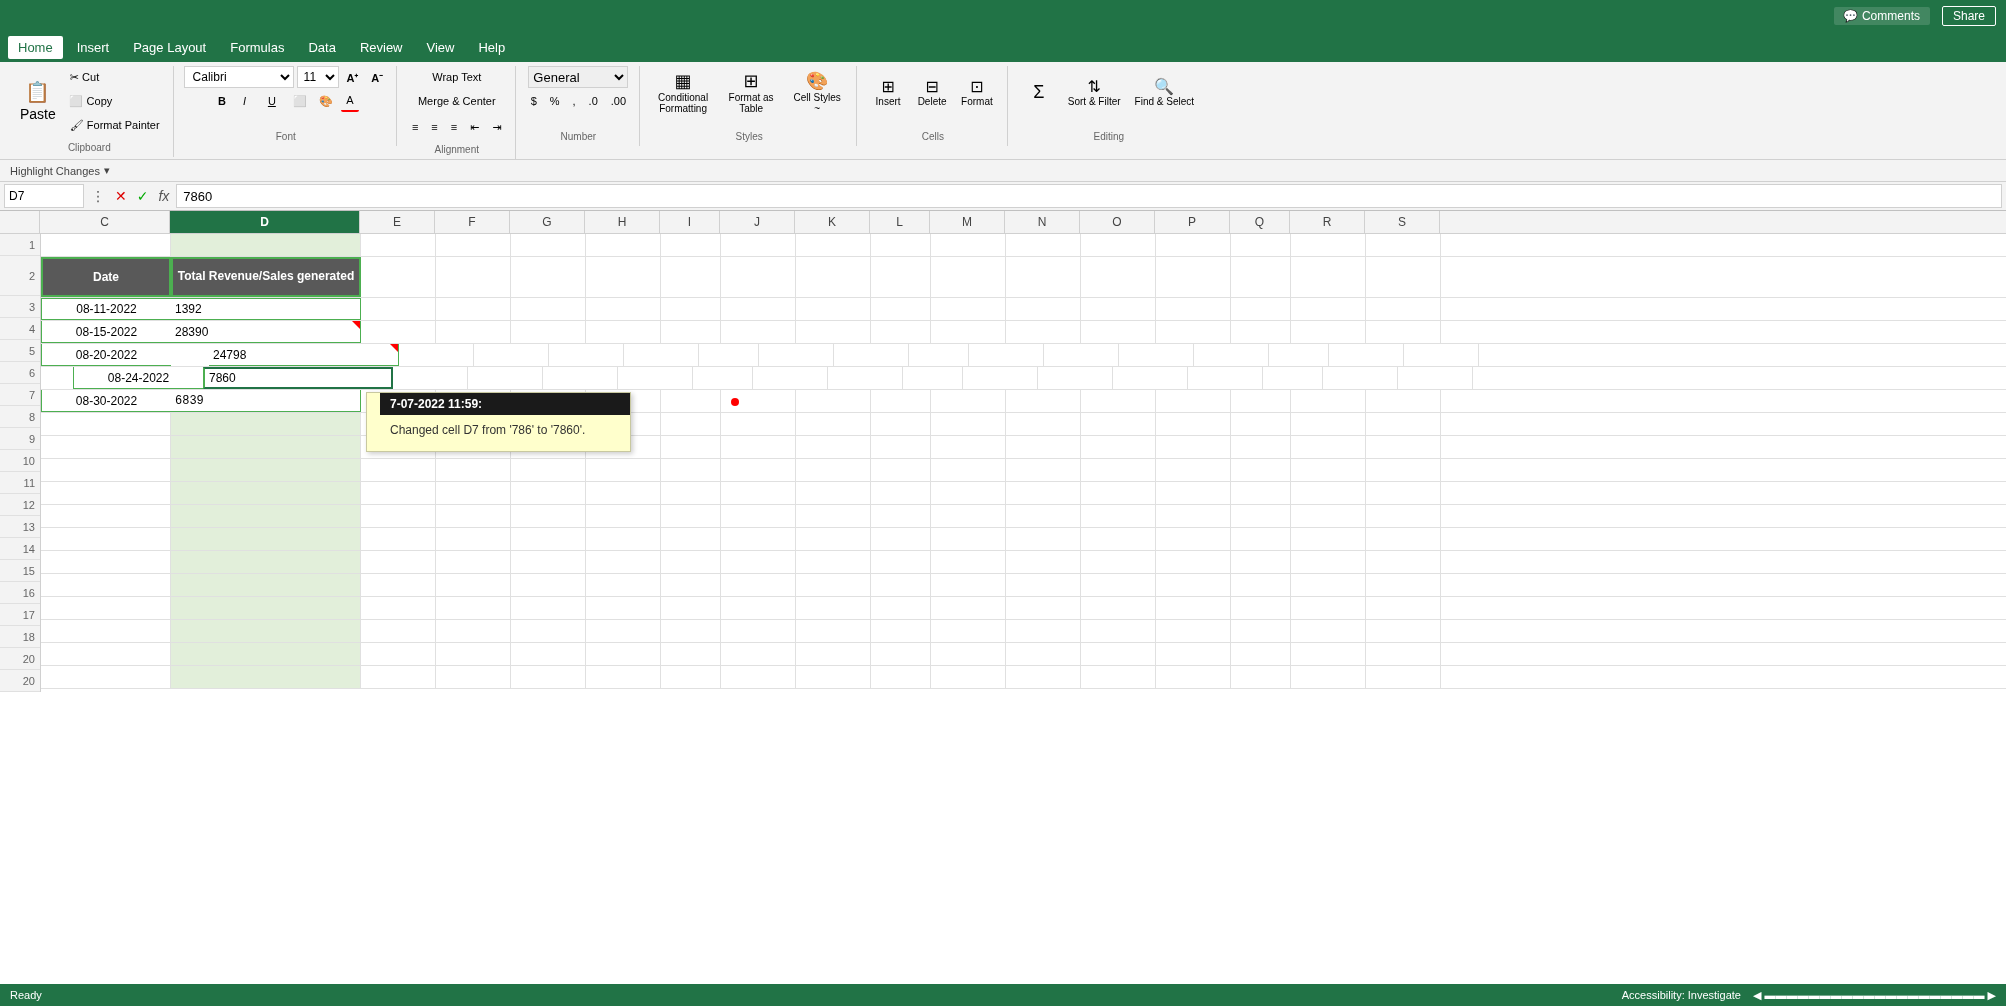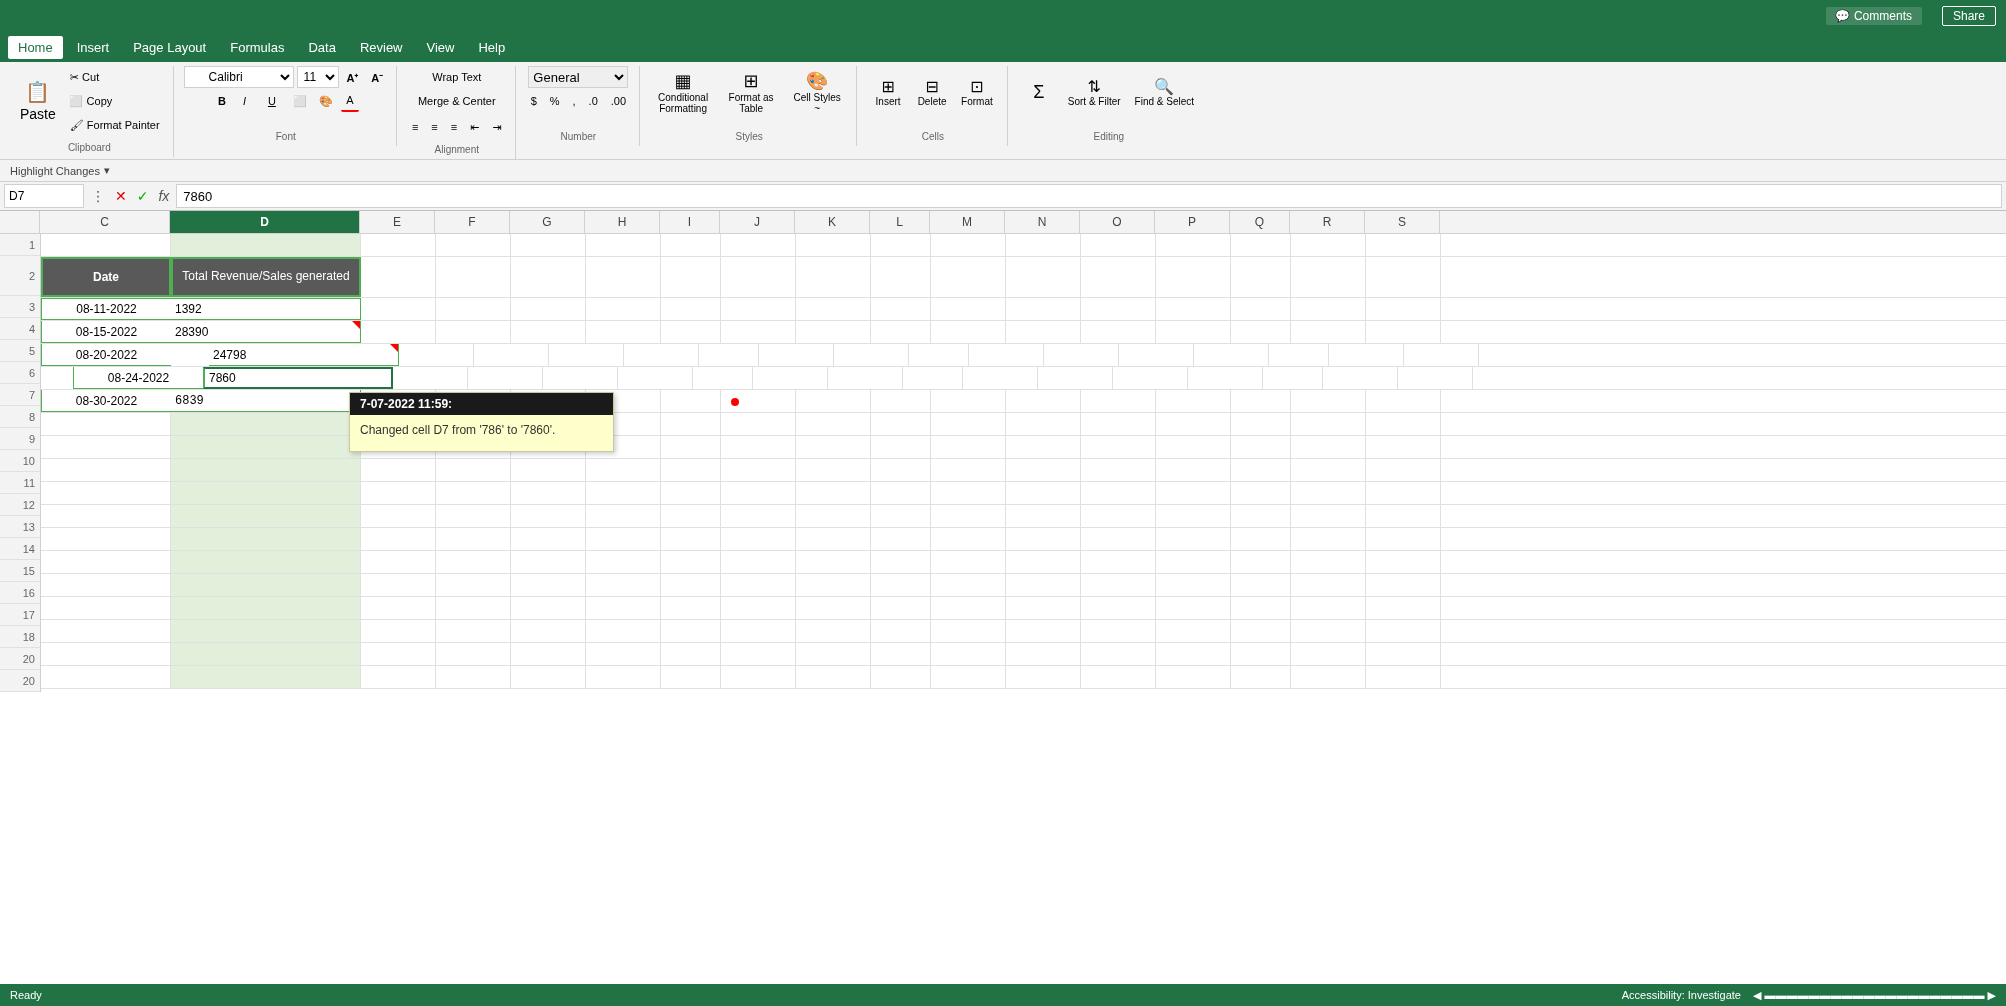--- a/index.html
+++ b/index.html
@@ -10,21 +10,21 @@
       height: 32px;
       background: #217346;
       display: flex;
       align-items: center;
       justify-content: flex-end;
       padding: 0 10px;
       color: white;
     }
     .title-bar-buttons {
       display: flex;
-      gap: 20px;
+      gap: 12px;
       align-items: center;
     }
     .title-btn {
       color: white;
       background: rgba(255,255,255,0.15);
       border: none;
       padding: 2px 10px;
       cursor: pointer;
       font-size: 12px;
       border-radius: 2px;
@@ -106,21 +106,21 @@
       font-size: 11px;
       background: none;
       border: none;
       height: 22px;
     }
     .font-select {
       width: 110px;
       height: 22px;
       border: 1px solid #d0d0d0;
       font-size: 12px;
-      padding: 0 20px;
+      padding: 0 4px;
       background: white;
     }
     .size-select {
       width: 42px;
       height: 22px;
       border: 1px solid #d0d0d0;
       font-size: 12px;
       padding: 0 2px;
       background: white;
     }
@@ -638,21 +638,21 @@
           <div class="grid-cell col-q row-height"></div>
           <div class="grid-cell col-r row-height"></div>
           <div class="grid-cell col-s row-height"></div>
         </div>
 
         <div class="grid-row">
           <div class="grid-cell col-c row-height-header header-cell" style="border:2px solid #4caf50;">
             <span>Date</span>
           </div>
           <div class="grid-cell col-d row-height-header header-cell selected-col" style="border:2px solid #4caf50;">
-            <span style="text-align:right;font-weight:normal;font-size:12px;line-height:1.3;word-break:break-word;">Total Revenue/Sales generated</span>
+            <span style="text-align:right;font-weight:bold;font-size:12px;line-height:1.3;word-break:break-word;">Total Revenue/Sales generated</span>
           </div>
           <div class="grid-cell col-e row-height-header"></div>
           <div class="grid-cell col-f row-height-header"></div>
           <div class="grid-cell col-g row-height-header"></div>
           <div class="grid-cell col-h row-height-header"></div>
           <div class="grid-cell col-i row-height-header"></div>
           <div class="grid-cell col-j row-height-header"></div>
           <div class="grid-cell col-k row-height-header"></div>
           <div class="grid-cell col-l row-height-header"></div>
           <div class="grid-cell col-m row-height-header"></div>
@@ -1011,21 +1011,21 @@
               <div class="grid-cell col-m row-height"></div>
               <div class="grid-cell col-n row-height"></div>
               <div class="grid-cell col-o row-height"></div>
               <div class="grid-cell col-p row-height"></div>
               <div class="grid-cell col-q row-height"></div>
               <div class="grid-cell col-r row-height"></div>
               <div class="grid-cell col-s row-height"></div>
             </div>
           </div>
 
-        <div class="tooltip-popup" style="position:absolute;left:308px;top:158px;">
+        <div class="tooltip-popup" style="position:absolute;left:325px;top:158px;padding-left:13px;">
           <div class="tooltip-header">
             <span>7-07-2022 11:59:</span>
           </div>
           <div class="tooltip-body">
             <span>Changed cell D7 from '786' to '7860'.</span>
           </div>
         </div>
 
         <div style="position:absolute;left:690px;top:164px;">
           <div class="red-dot"></div>

